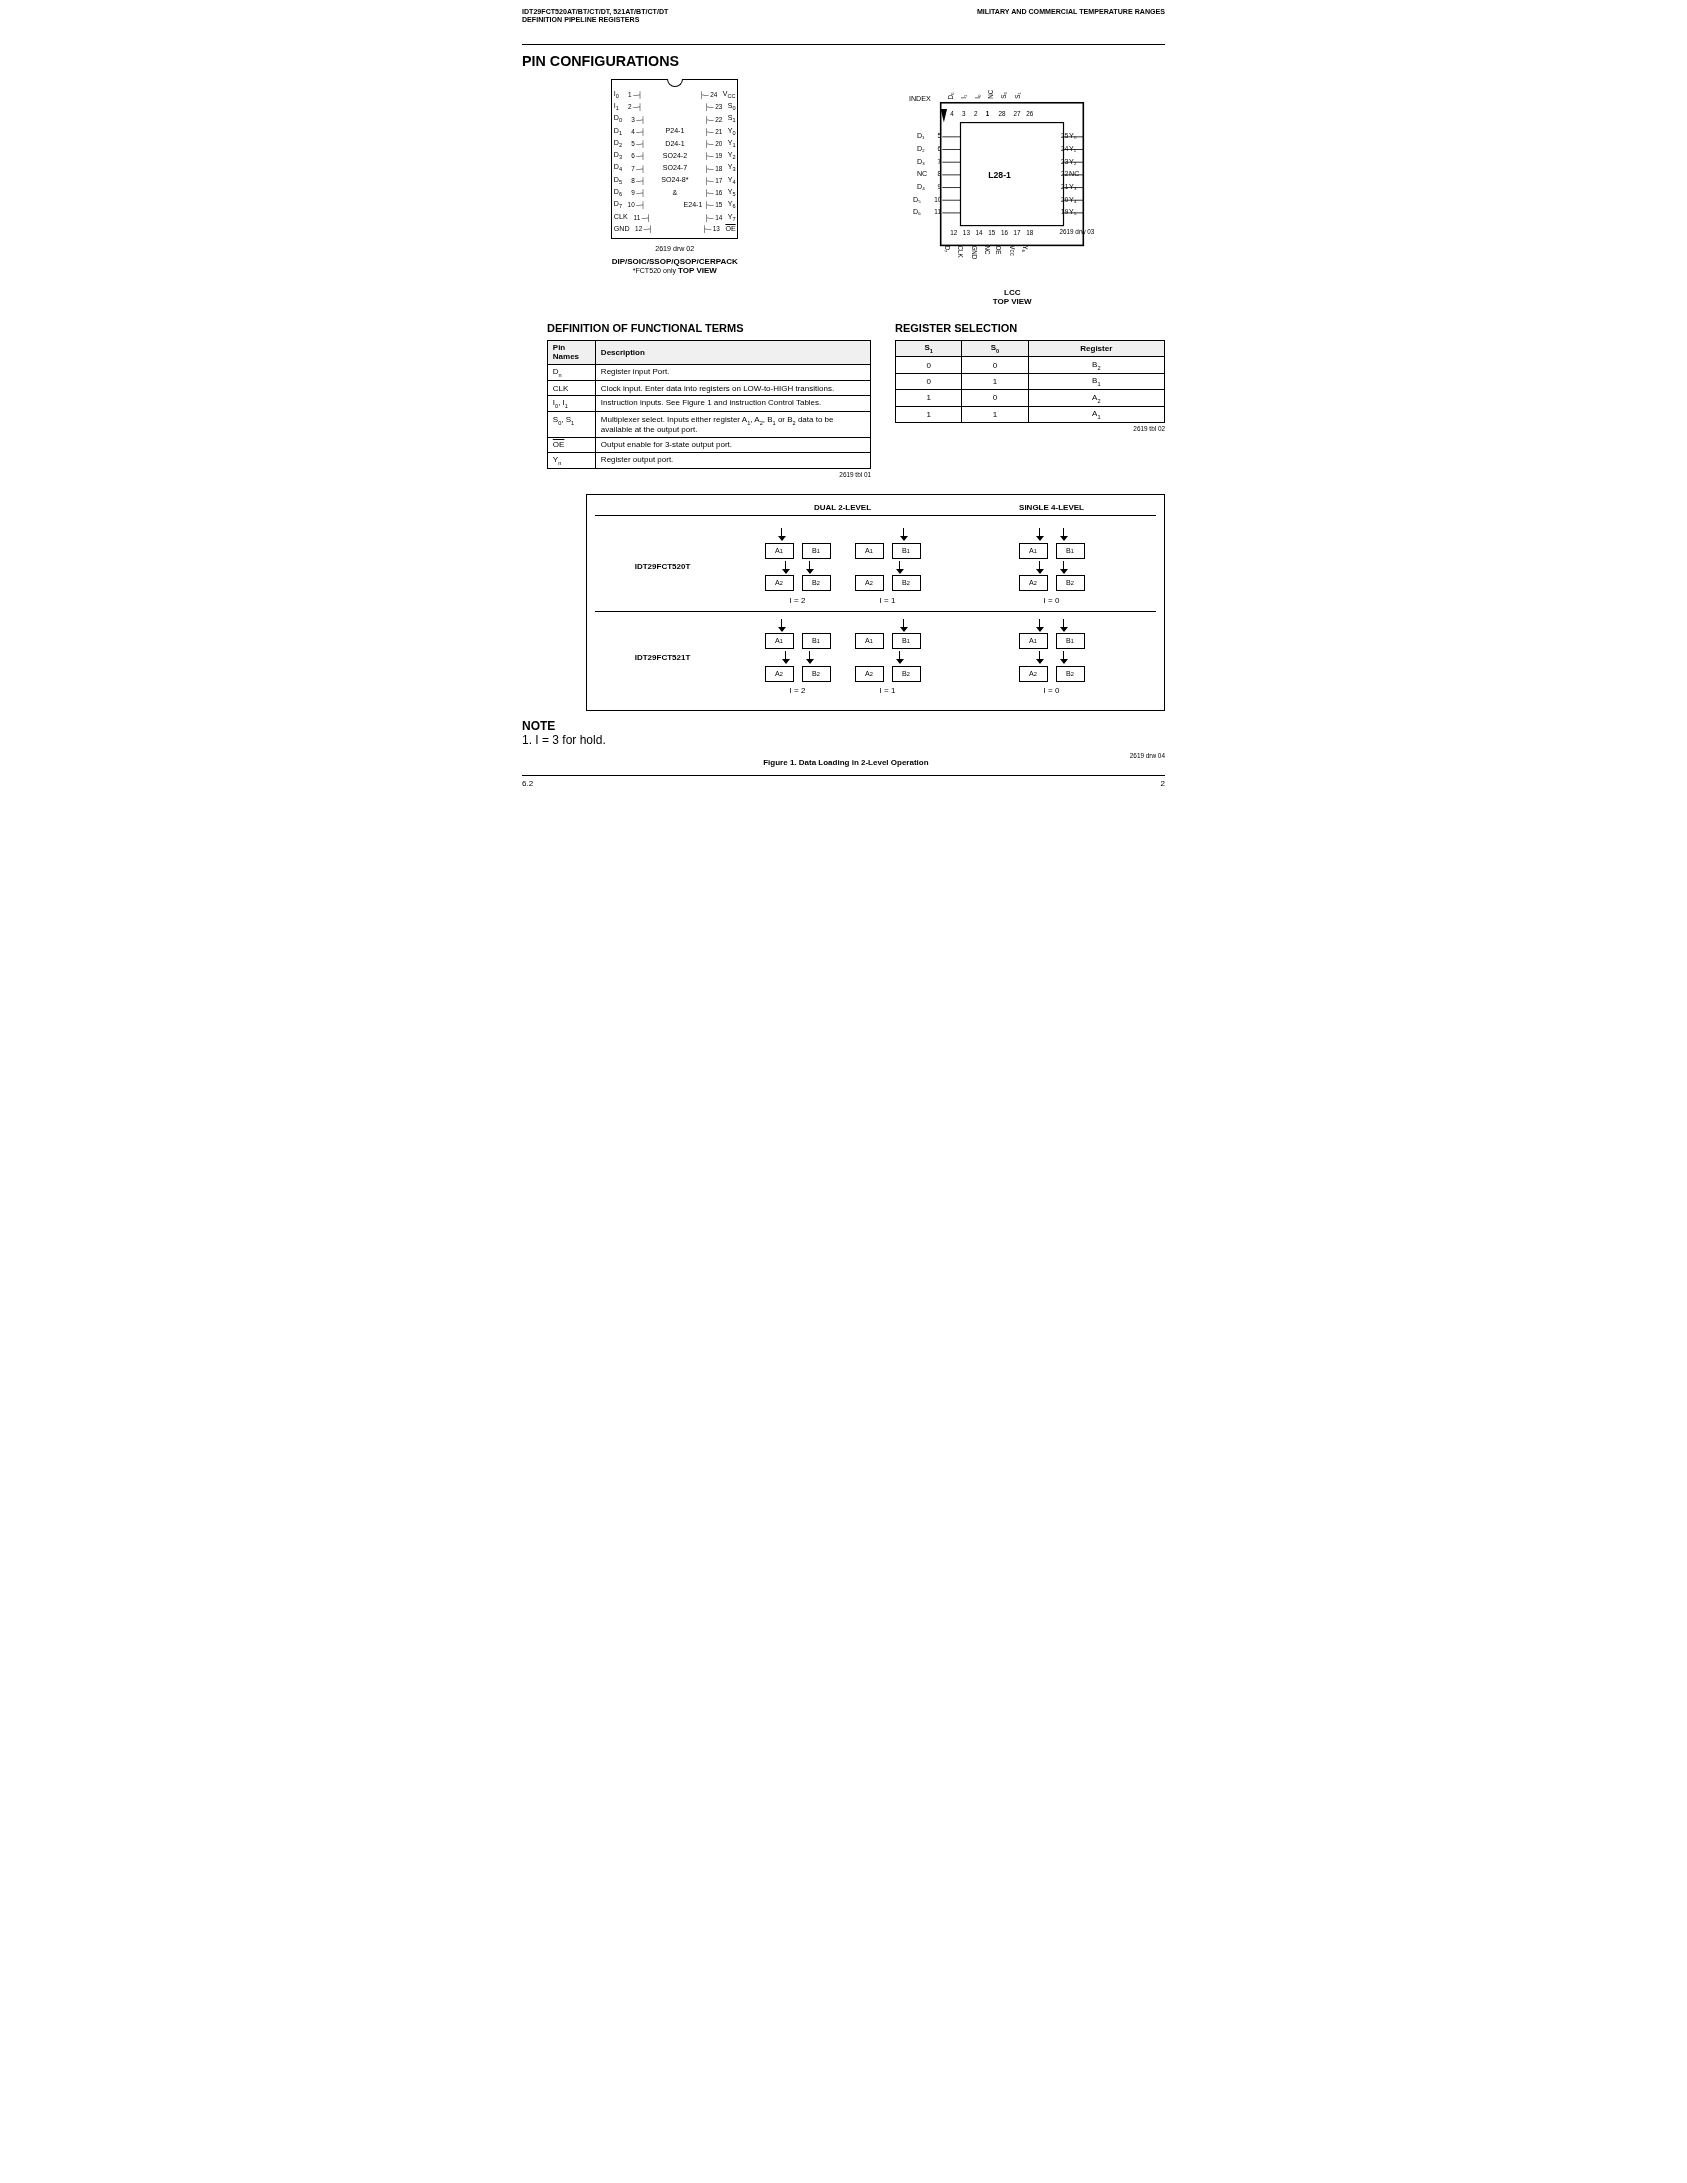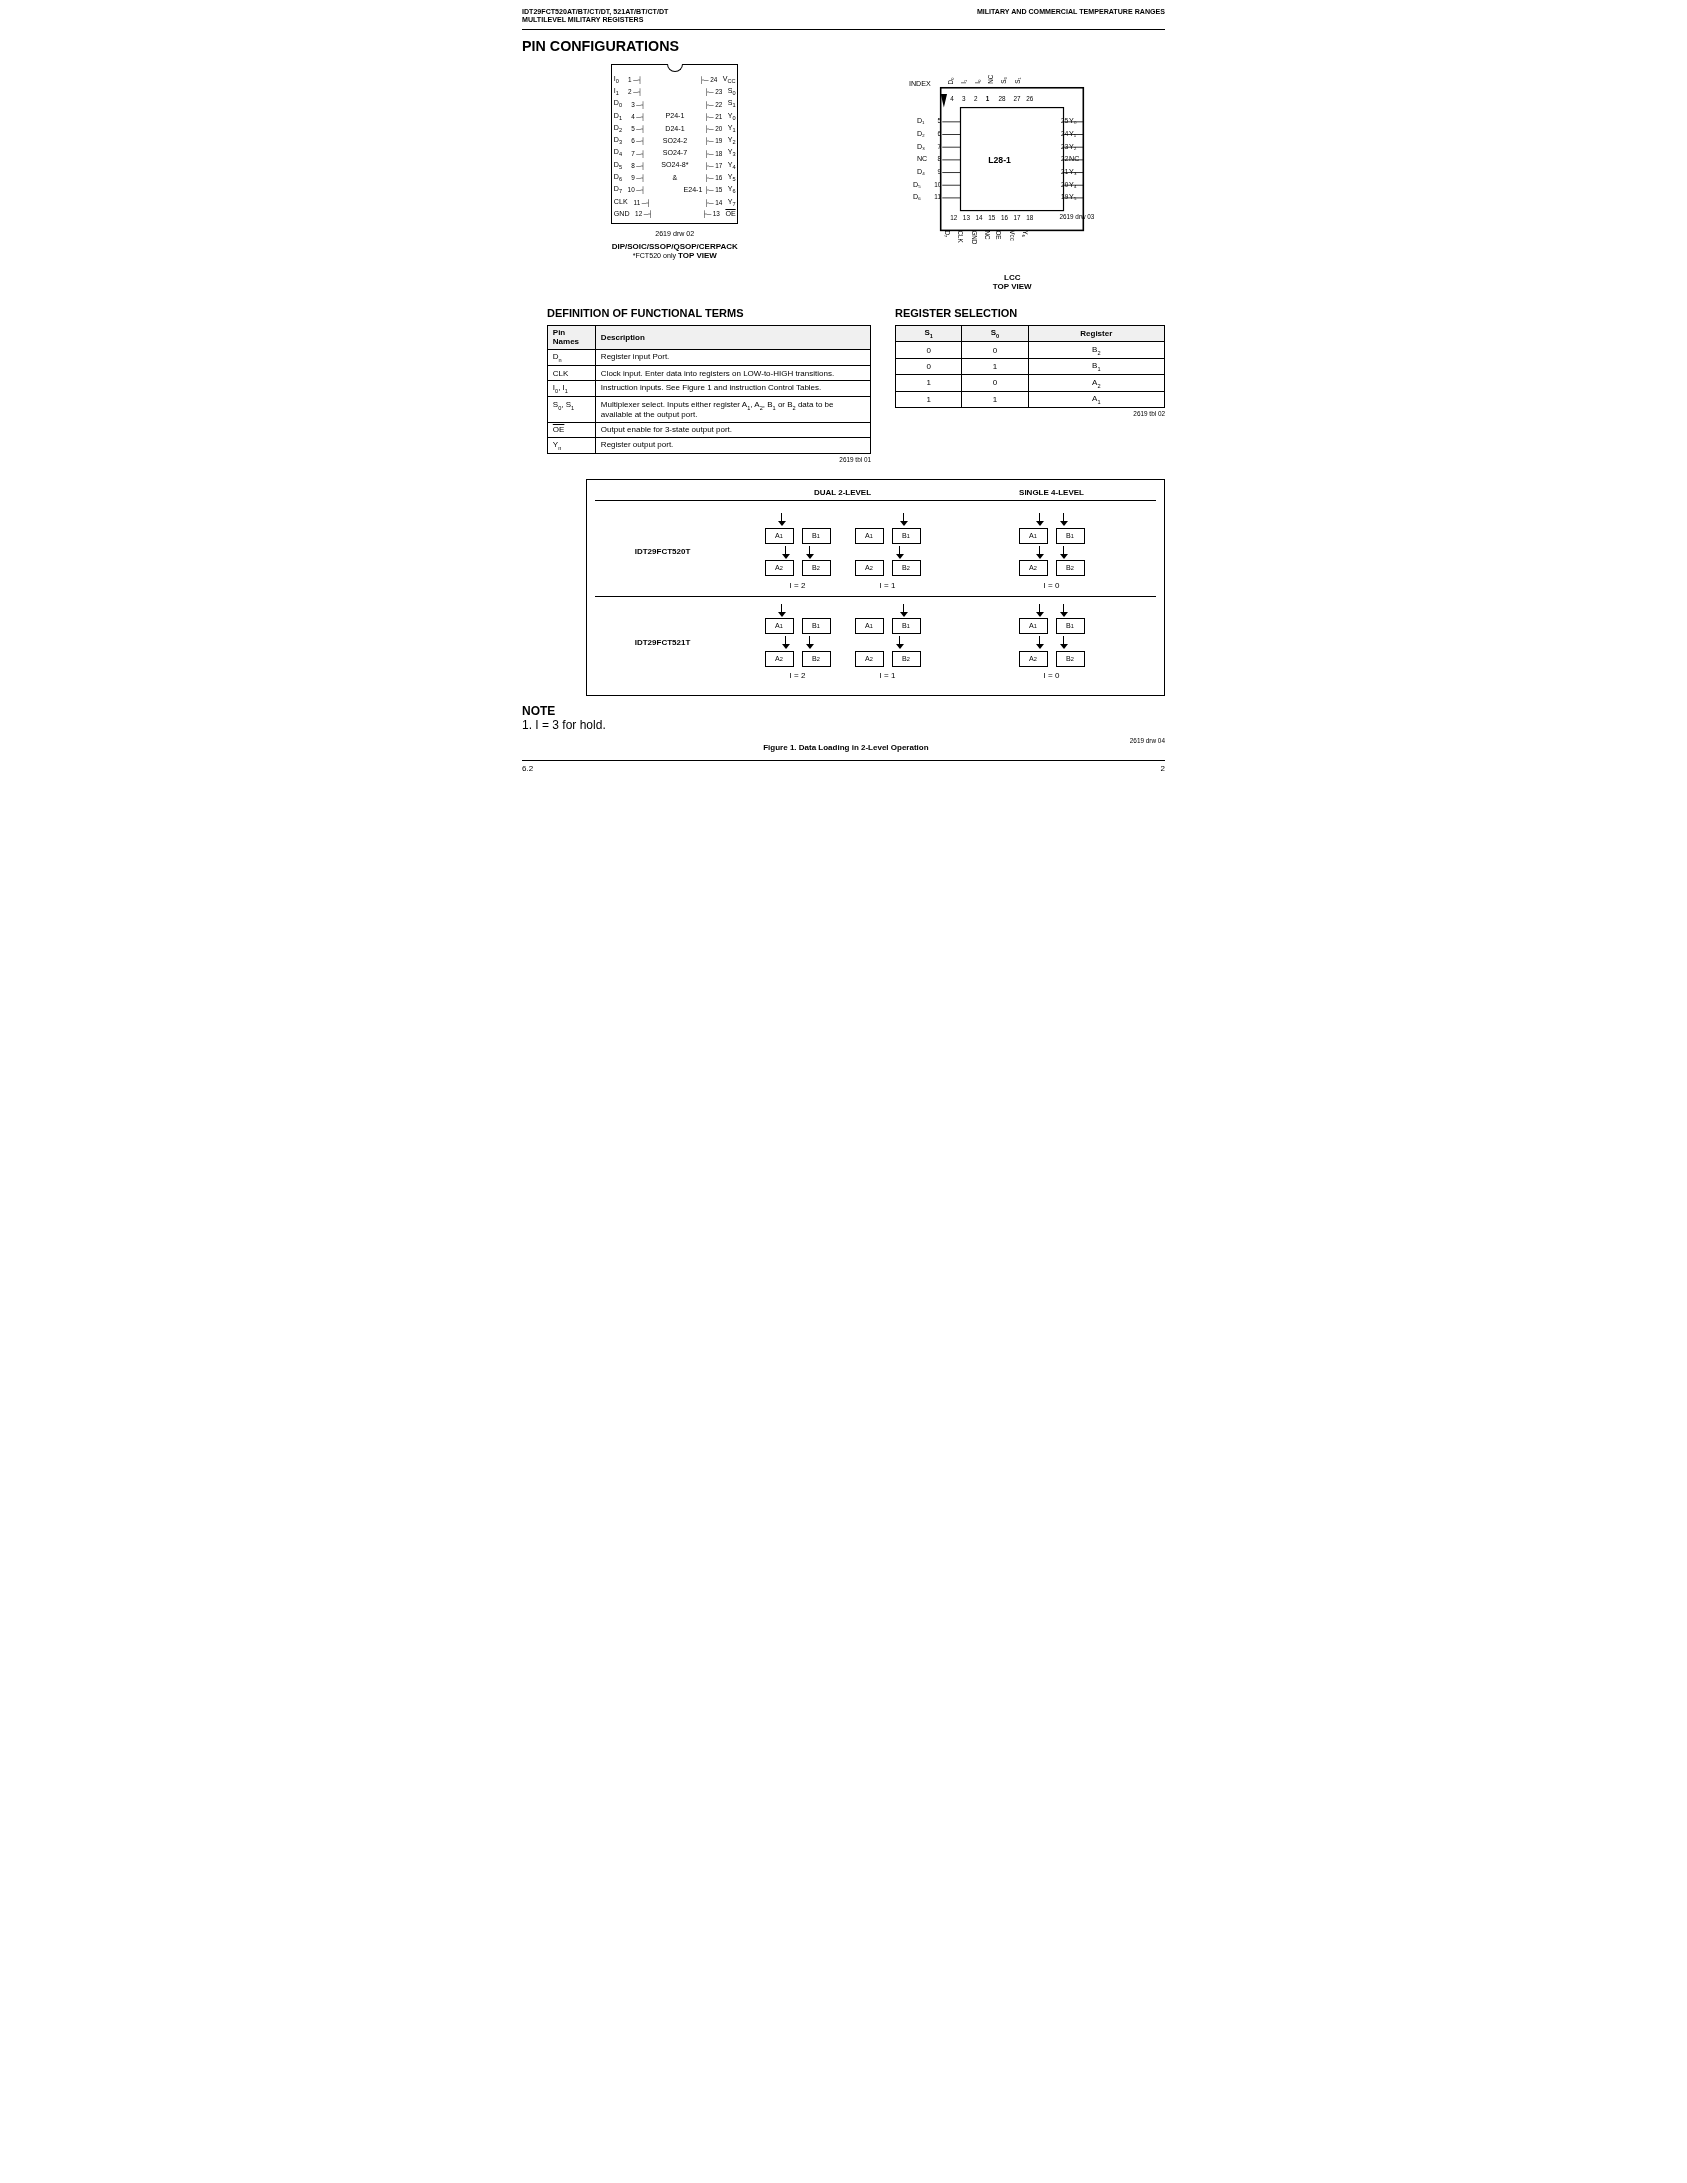--- a/index.html
+++ b/index.html
@@ -9,21 +9,21 @@
       background: white;
       color: black;
       width: 675px;
       margin: 0 auto;
       padding: 8px 16px;
     }
     .header {
       display: flex;
       justify-content: space-between;
       border-bottom: 1.6px solid black;
-      padding-bottom: 5px;
+      padding-bottom: 20px;
       margin-bottom: 8px;
       font-size: 7.1px;
       font-weight: bold;
     }
     h1 {
       font-size: 14.3px;
       font-weight: bold;
       margin-bottom: 9.5px;
       text-transform: uppercase;
     }
@@ -270,21 +270,21 @@
     .drw-note {
       font-size: 6.4px;
     }
   </style>
 </head>
 <body>
 
 <div class="header">
   <div>
     <div>IDT29FCT520AT/BT/CT/DT, 521AT/BT/CT/DT</div>
-    <div>MULTILEVEL MILITARY REGISTERS</div>
+    <div>DEFINITION PIPELINE REGISTERS</div>
   </div>
   <div>MILITARY AND COMMERCIAL TEMPERATURE RANGES</div>
 </div>
 
 <h1>PIN CONFIGURATIONS</h1>
 
 <div class="pin-config-section">
 
   <div class="pin-diagram-left">
     <div class="chip-container">

